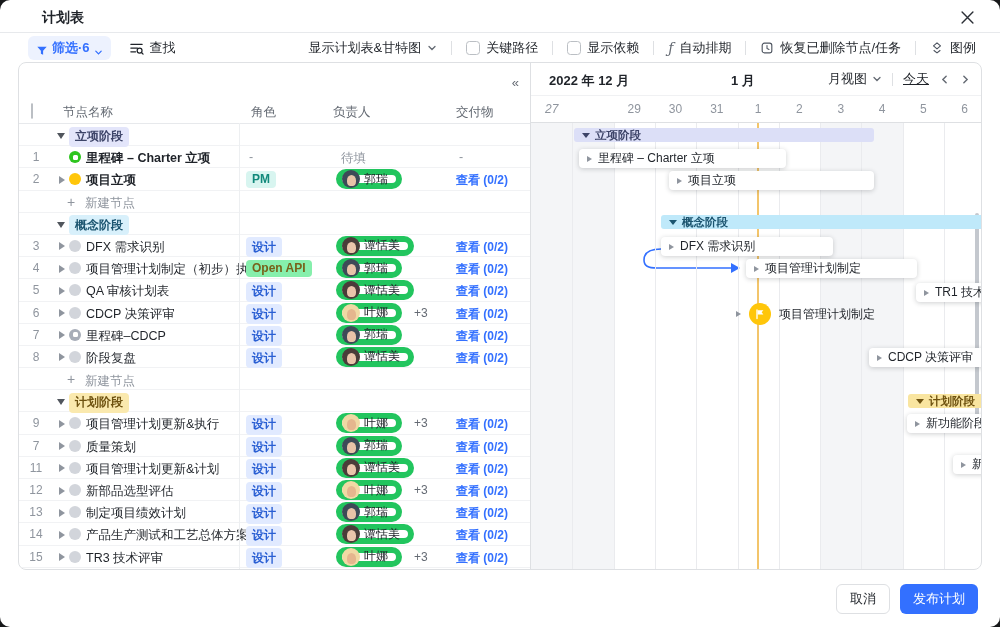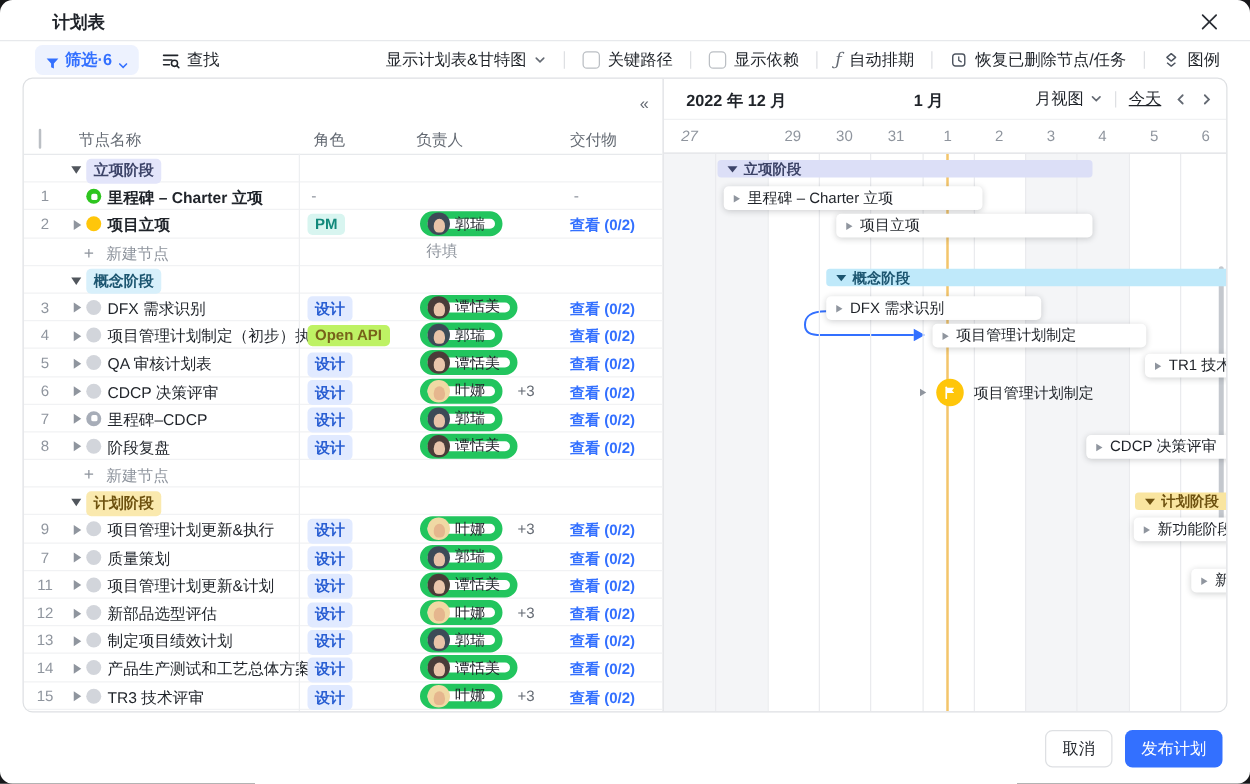--- a/index.html
+++ b/index.html
@@ -47,25 +47,25 @@
   .nlabel.reg { font-weight:400; }
   .phase-badge { position:absolute; left:50px; top:2.5px; padding:1.5px 6px; border-radius:4px; font-size:12px; font-weight:700; }
   .p-purple { background:#E3E5FA; color:#3D4468; }
   .p-cyan { background:#D8F0FB; color:#1C5570; }
   .p-yellow { background:#FAE9AE; color:#6E5210; }
   .add-plus { position:absolute; left:48px; top:3px; color:#8F959E; font-size:14px; }
   .add-label { position:absolute; left:66px; top:4.5px; color:#8F959E; }
   .role-badge { position:absolute; left:227px; top:2.5px; padding:1.5px 6px; border-radius:4px; font-size:12px; font-weight:600; white-space:nowrap; }
   .r-teal { background:#D8F5F0; color:#12897B; }
   .r-blue { background:#E1EAFF; color:#2A5FD3; }
-  .r-yellow { background:#bef264; color:#77621A; }
+  .r-yellow { background:#86efac; color:#77621A; }
   .role-dash { position:absolute; left:230px; top:4px; color:#8F959E; }
   .owner-pill { position:absolute; left:317px; top:1px; display:inline-flex; align-items:center; gap:4px; border:6px solid #22c55e; border-radius:999px; padding:0 8px 0 0; height:20px; background:#fff; }
   .owner-extra { position:absolute; left:395px; top:4px; color:#646A73; font-size:12px; }
-  .owner-pending { position:absolute; left:322px; top:4px; color:#8F959E;margin-top:43px; }
+  .owner-pending { position:absolute; left:322px; top:4px; color:#8F959E; }
   .avatar { width:18px; height:18px; border-radius:50%; position:relative; overflow:hidden; flex:0 0 18px; }
   .avatar::after { content:""; position:absolute; left:4.5px; top:5px; width:9px; height:11px; border-radius:50% 50% 40% 40%; }
   .av-guo { background:#3d4a57; } .av-guo::after { background:#e8c3a8; }
   .av-tan { background:#4a3c39; } .av-tan::after { background:#eac5ab; }
   .av-ye  { background:#f0d9a4; } .av-ye::after  { background:#e5b68e; }
   .owner-name { font-size:12px; color:#1F2329; white-space:nowrap; }
   .deliver { position:absolute; left:437px; top:4px; color:#3370FF; font-weight:700; font-size:12px; cursor:pointer; white-space:nowrap; }
   .deliver-dash { position:absolute; left:440px; top:4px; color:#8F959E; }
 
   

